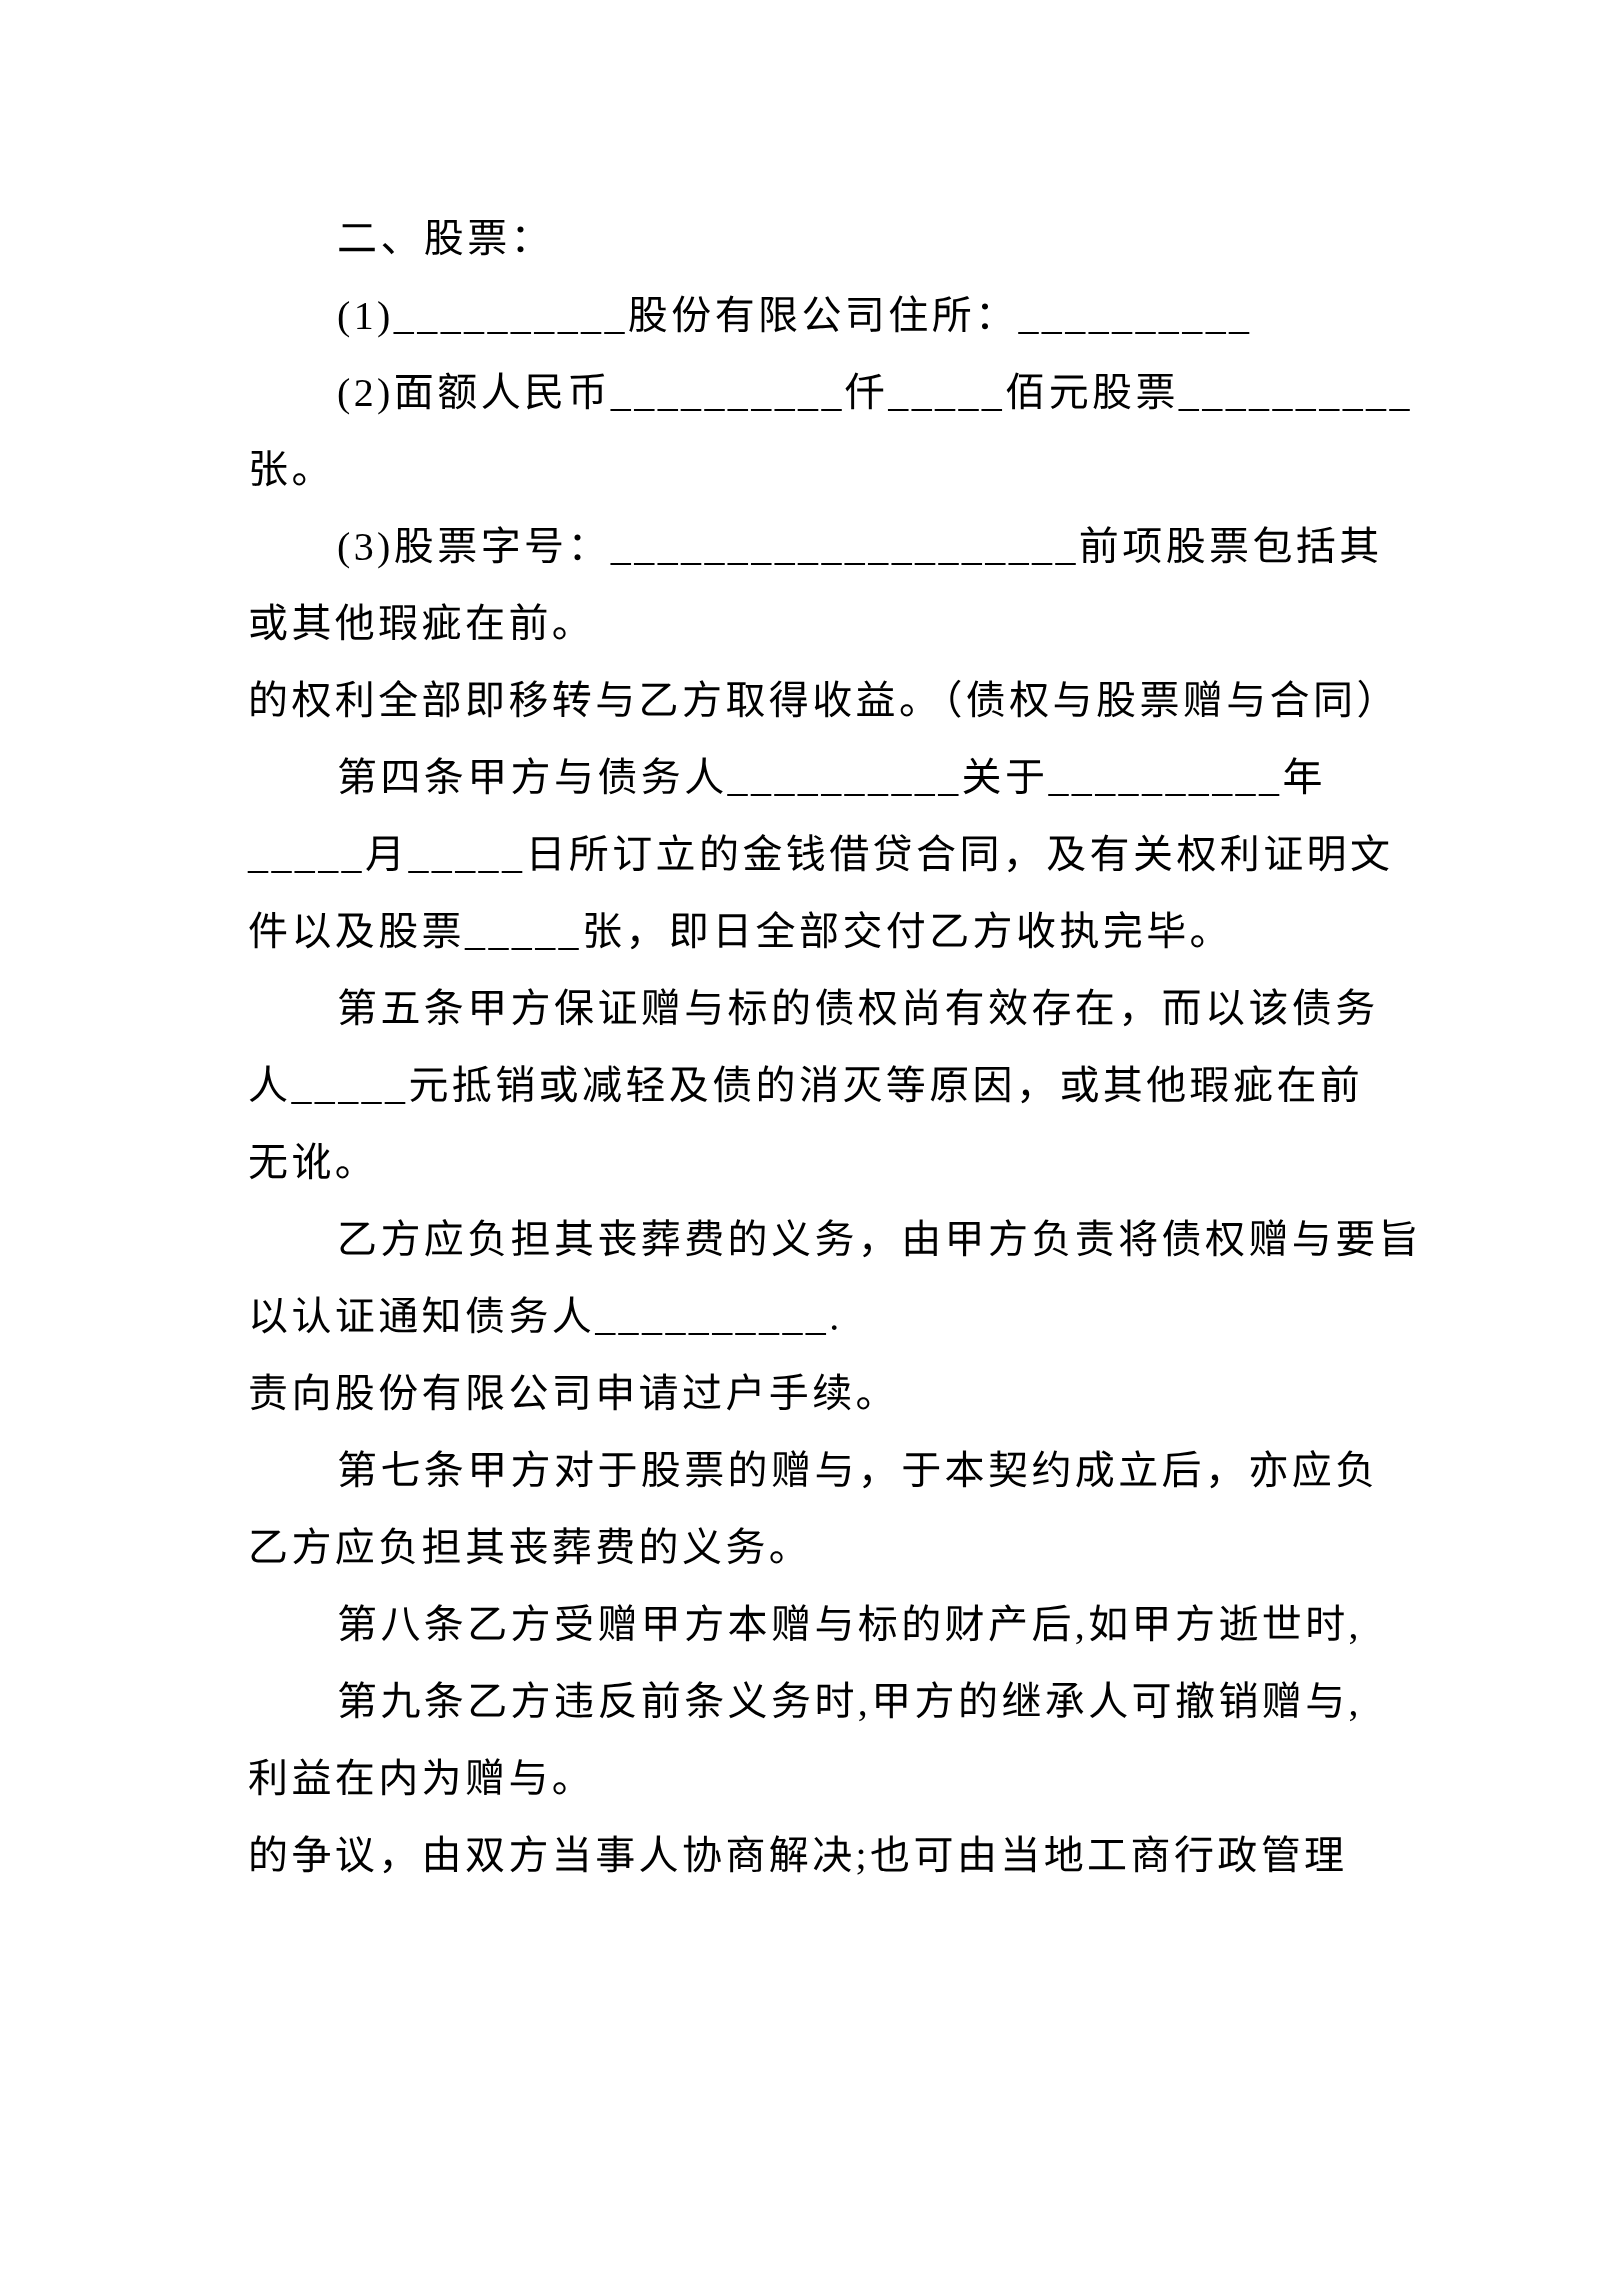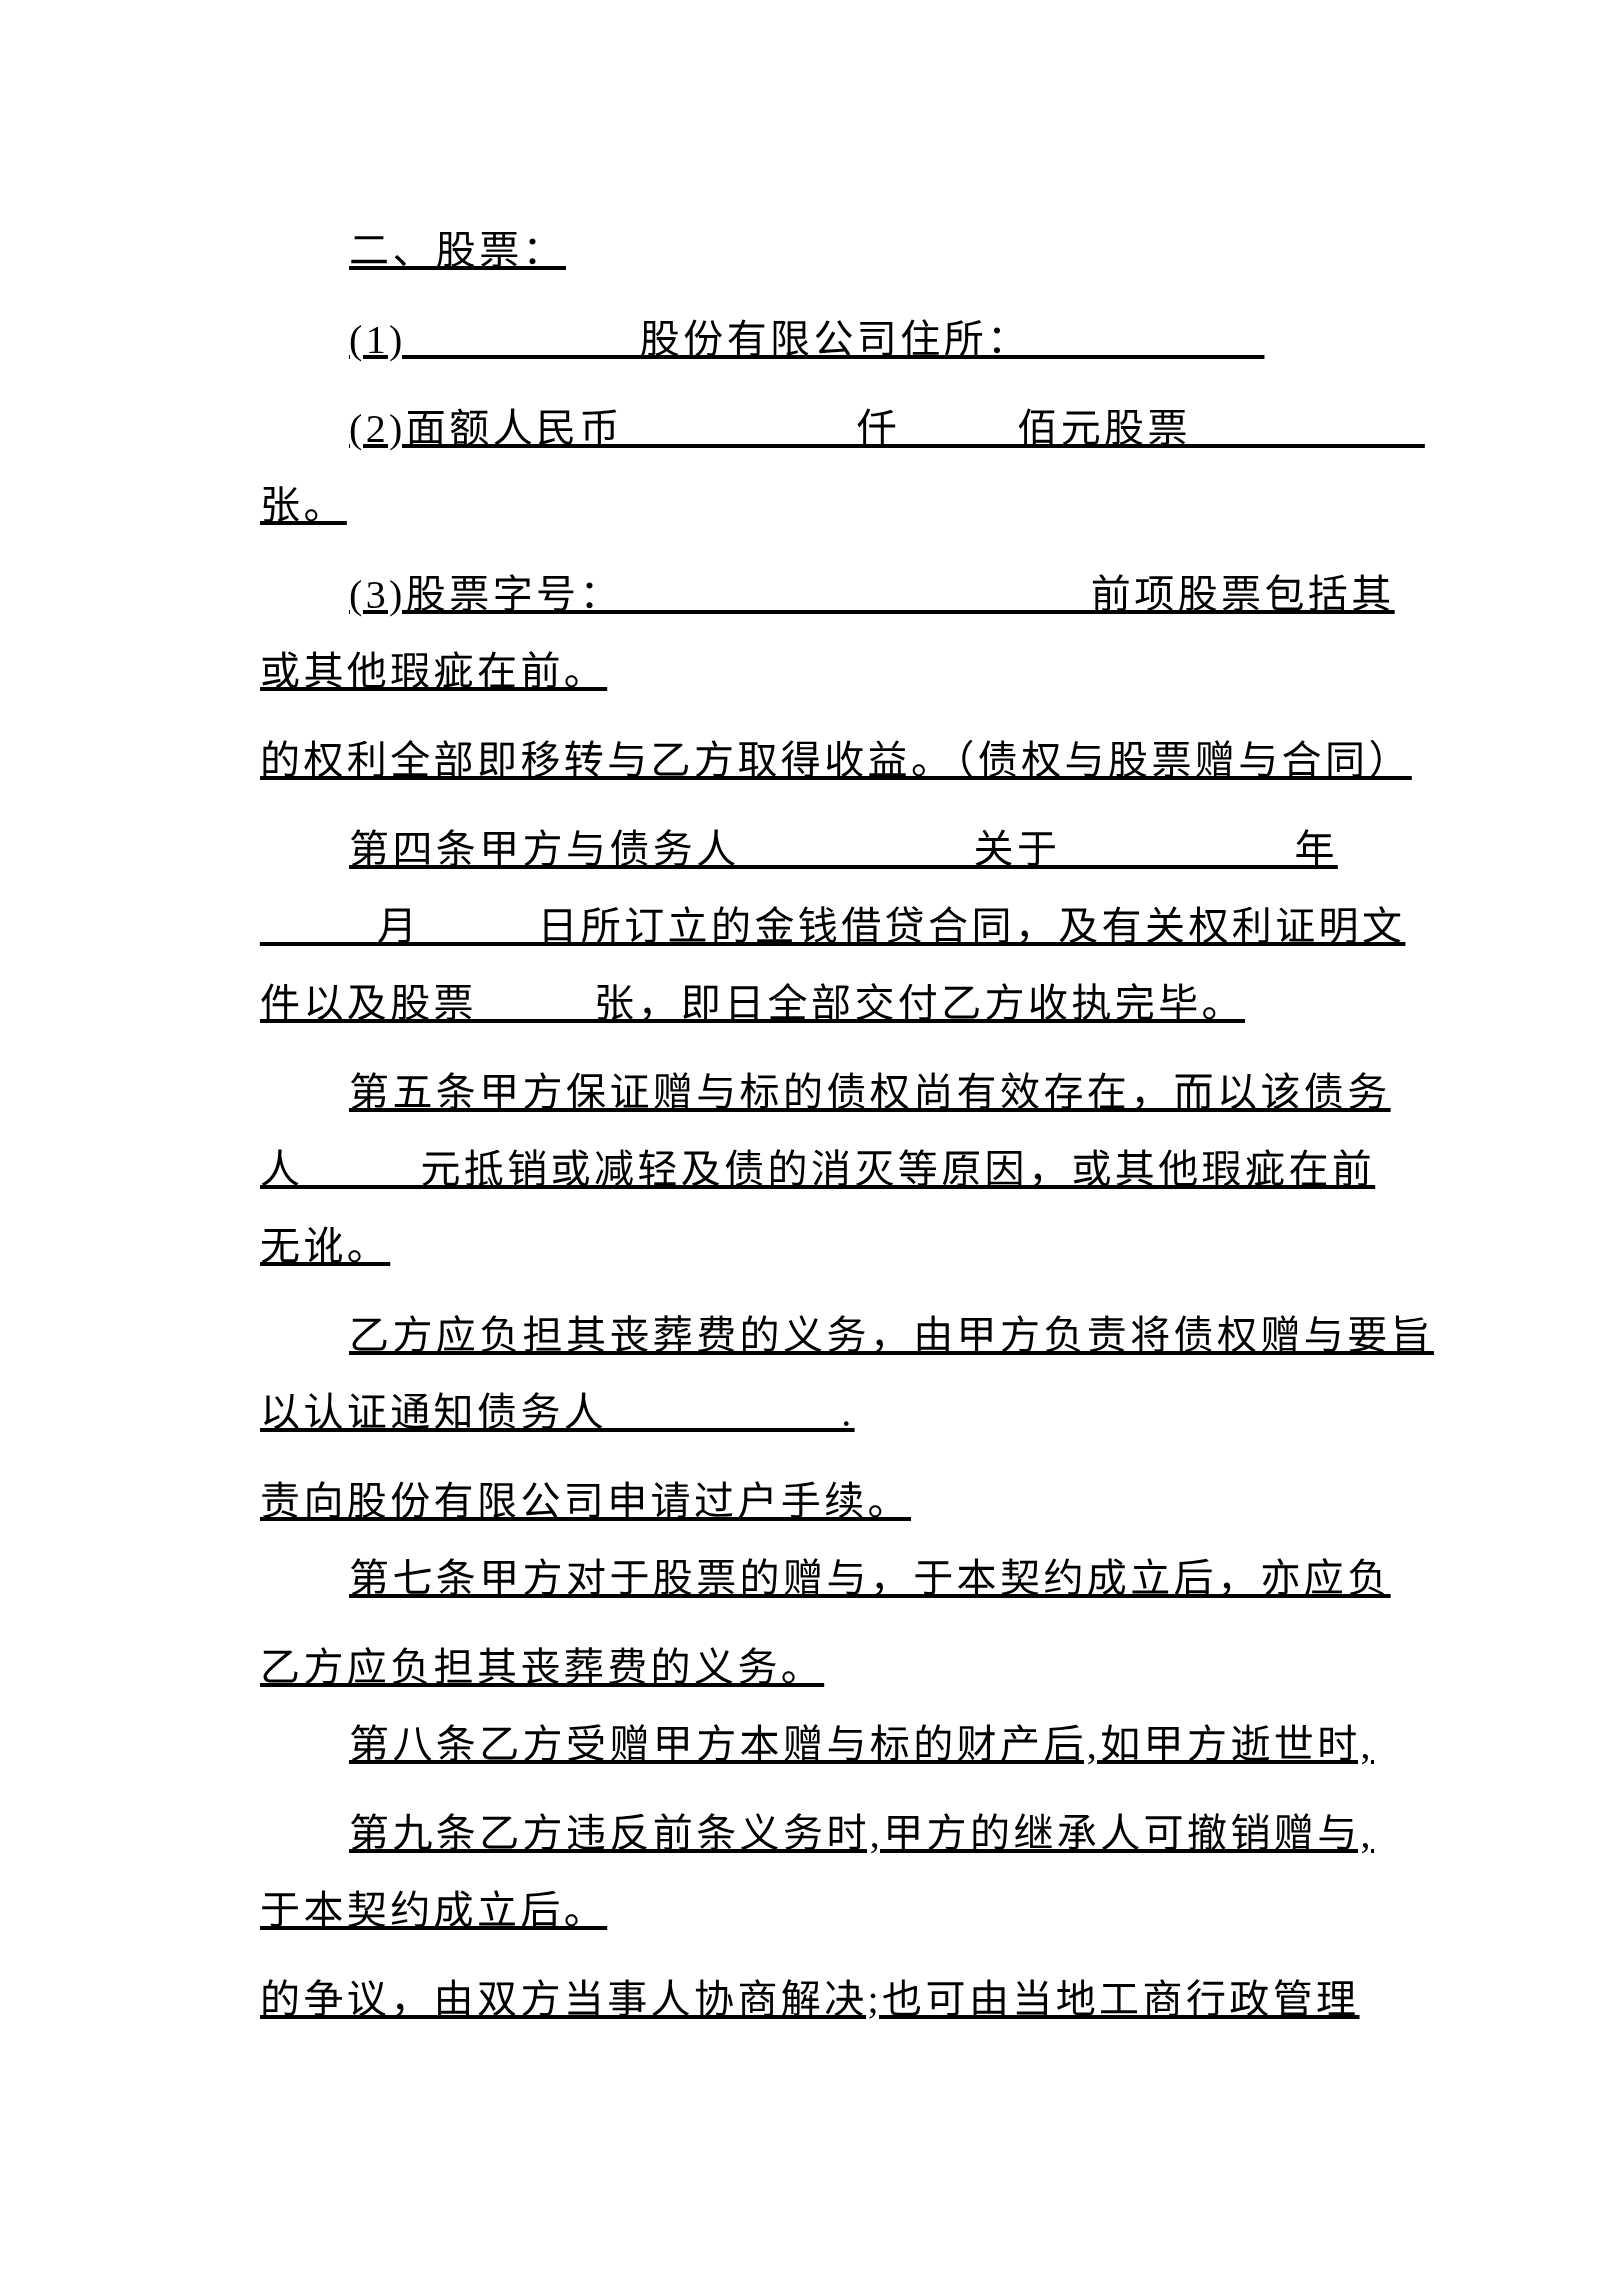--- a/index.html
+++ b/index.html
@@ -19,23 +19,22 @@
     left: 248px;
     top: 200px;
     width: 1155px;
     color: #000000;
     font-family: "Liberation Serif", "DejaVu Serif", serif;
     font-size: 40px;
     line-height: 77px;
     letter-spacing: 3.4px;
   }
   .paragraph {
-    margin: 12px;
+    margin: 0;
     padding: 0;
-    text-decoration: underline;
   }
   .doc-line {
     height: 77px;
     white-space: nowrap;
   }
   .doc-line.indent {
     padding-left: 89px;
   }
 </style>
 </head>
@@ -77,20 +76,20 @@
       <div class="paragraph">
         <div class="doc-line">责向股份有限公司申请过户手续。</div>
         <div class="doc-line indent">第七条甲方对于股票的赠与，于本契约成立后，亦应负</div>
       </div>
       <div class="paragraph">
         <div class="doc-line">乙方应负担其丧葬费的义务。</div>
         <div class="doc-line indent">第八条乙方受赠甲方本赠与标的财产后,如甲方逝世时,</div>
       </div>
       <div class="paragraph">
         <div class="doc-line indent">第九条乙方违反前条义务时,甲方的继承人可撤销赠与,</div>
-        <div class="doc-line">于本契约成立后。</div>
+        <div class="doc-line">利益在内为赠与。</div>
       </div>
       <div class="paragraph">
         <div class="doc-line">的争议，由双方当事人协商解决;也可由当地工商行政管理</div>
       </div>
     </div>
 </div>
 
 
 </body></html>

